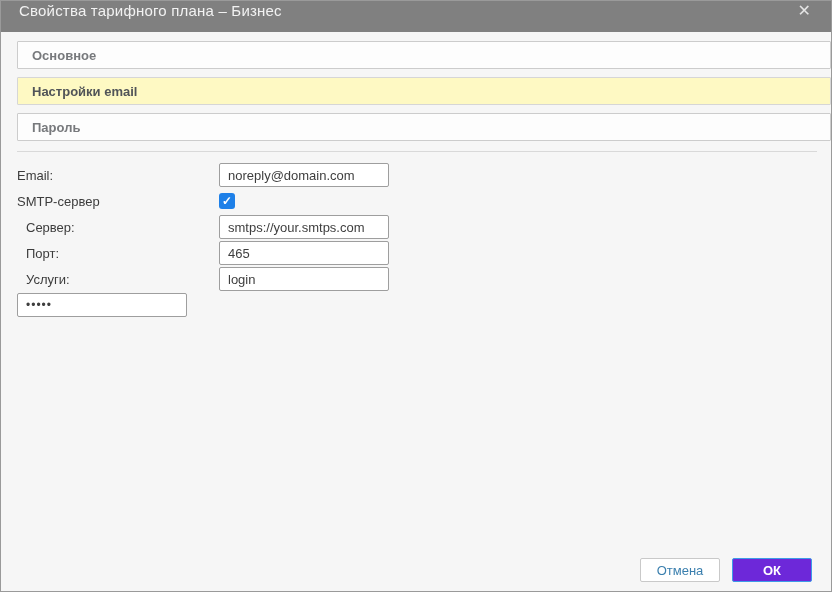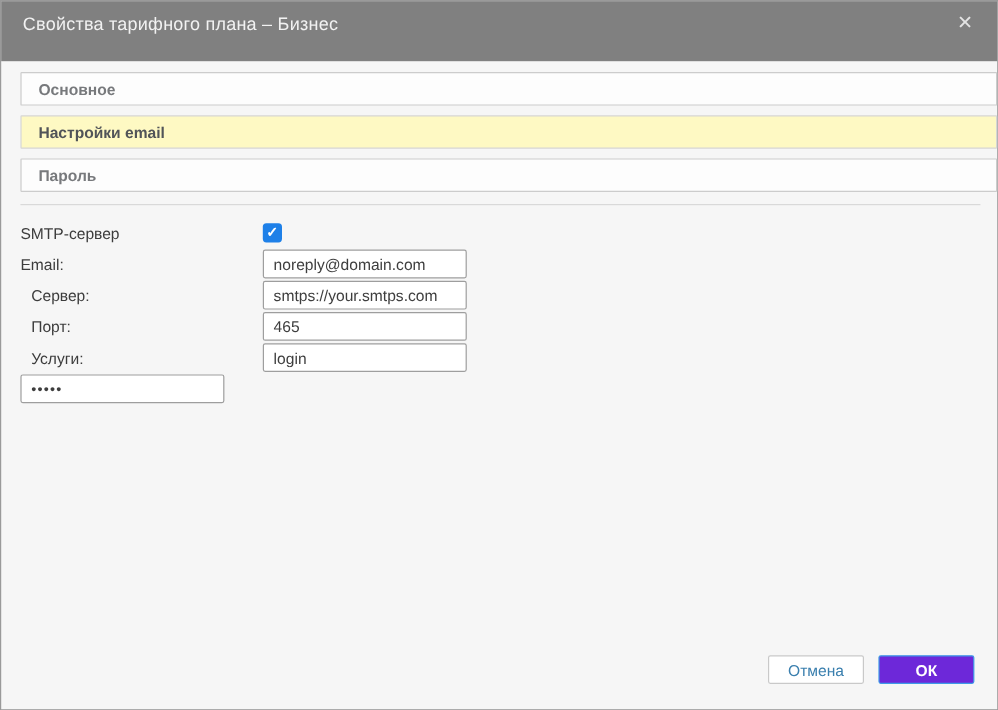--- a/index.html
+++ b/index.html
@@ -13,21 +13,21 @@
   .dialog {
     position: relative;
     width: 832px;
     height: 592px;
     box-sizing: border-box;
     background: #f6f6f6;
     border: 1px solid #9a9a9a;
   }
   
   .titlebar {
-    height: 50px;
+    height: 31px;
     background: #808080;
     display: flex;
     align-items: center;
     padding: 0 14px 12px 18px;
     box-sizing: border-box;
   }
   .titlebar .title {
     color: #f2f2f2;
     font-size: 15px;
     letter-spacing: 0.2px;
@@ -115,21 +115,21 @@
     color: #ffffff;
     font-size: 12px;
     font-weight: bold;
     line-height: 1;
     transform: translateY(-0.5px);
   }
   
   .footer {
     position: absolute;
     right: 19px;
-    bottom: 21px;
+    bottom: 9px;
     display: flex;
     gap: 12px;
   }
   .btn {
     font-family: "Liberation Sans", sans-serif;
     width: 80px;
     height: 24px;
     font-size: 13px;
     border-radius: 2px;
     cursor: pointer;
@@ -164,31 +164,31 @@
     <button class="tab">Основное</button>
     <button class="tab active">Настройки email</button>
     <button class="tab">Пароль</button>
   </div>
 
   <div class="separator"></div>
 
   <div class="form">
 
     <div class="row">
+      <label>Email:</label>
+      <input class="field" type="text" value="noreply@domain.com" style="">
+    </div>
+
+    <div class="row">
       <label>SMTP-сервер</label>
       <span class="checkbox">
         <span class="check">✓</span>
       </span>
     </div>
 
-    <div class="row">
-      <label>Email:</label>
-      <input class="field" type="text" value="noreply@domain.com" style="">
-    </div>
-
     <div class="row indent">
       <label>Сервер:</label>
       <input class="field" type="text" value="smtps://your.smtps.com" style="">
     </div>
 
     <div class="row indent">
       <label>Порт:</label>
       <input class="field" type="text" value="465" style="">
     </div>
 

